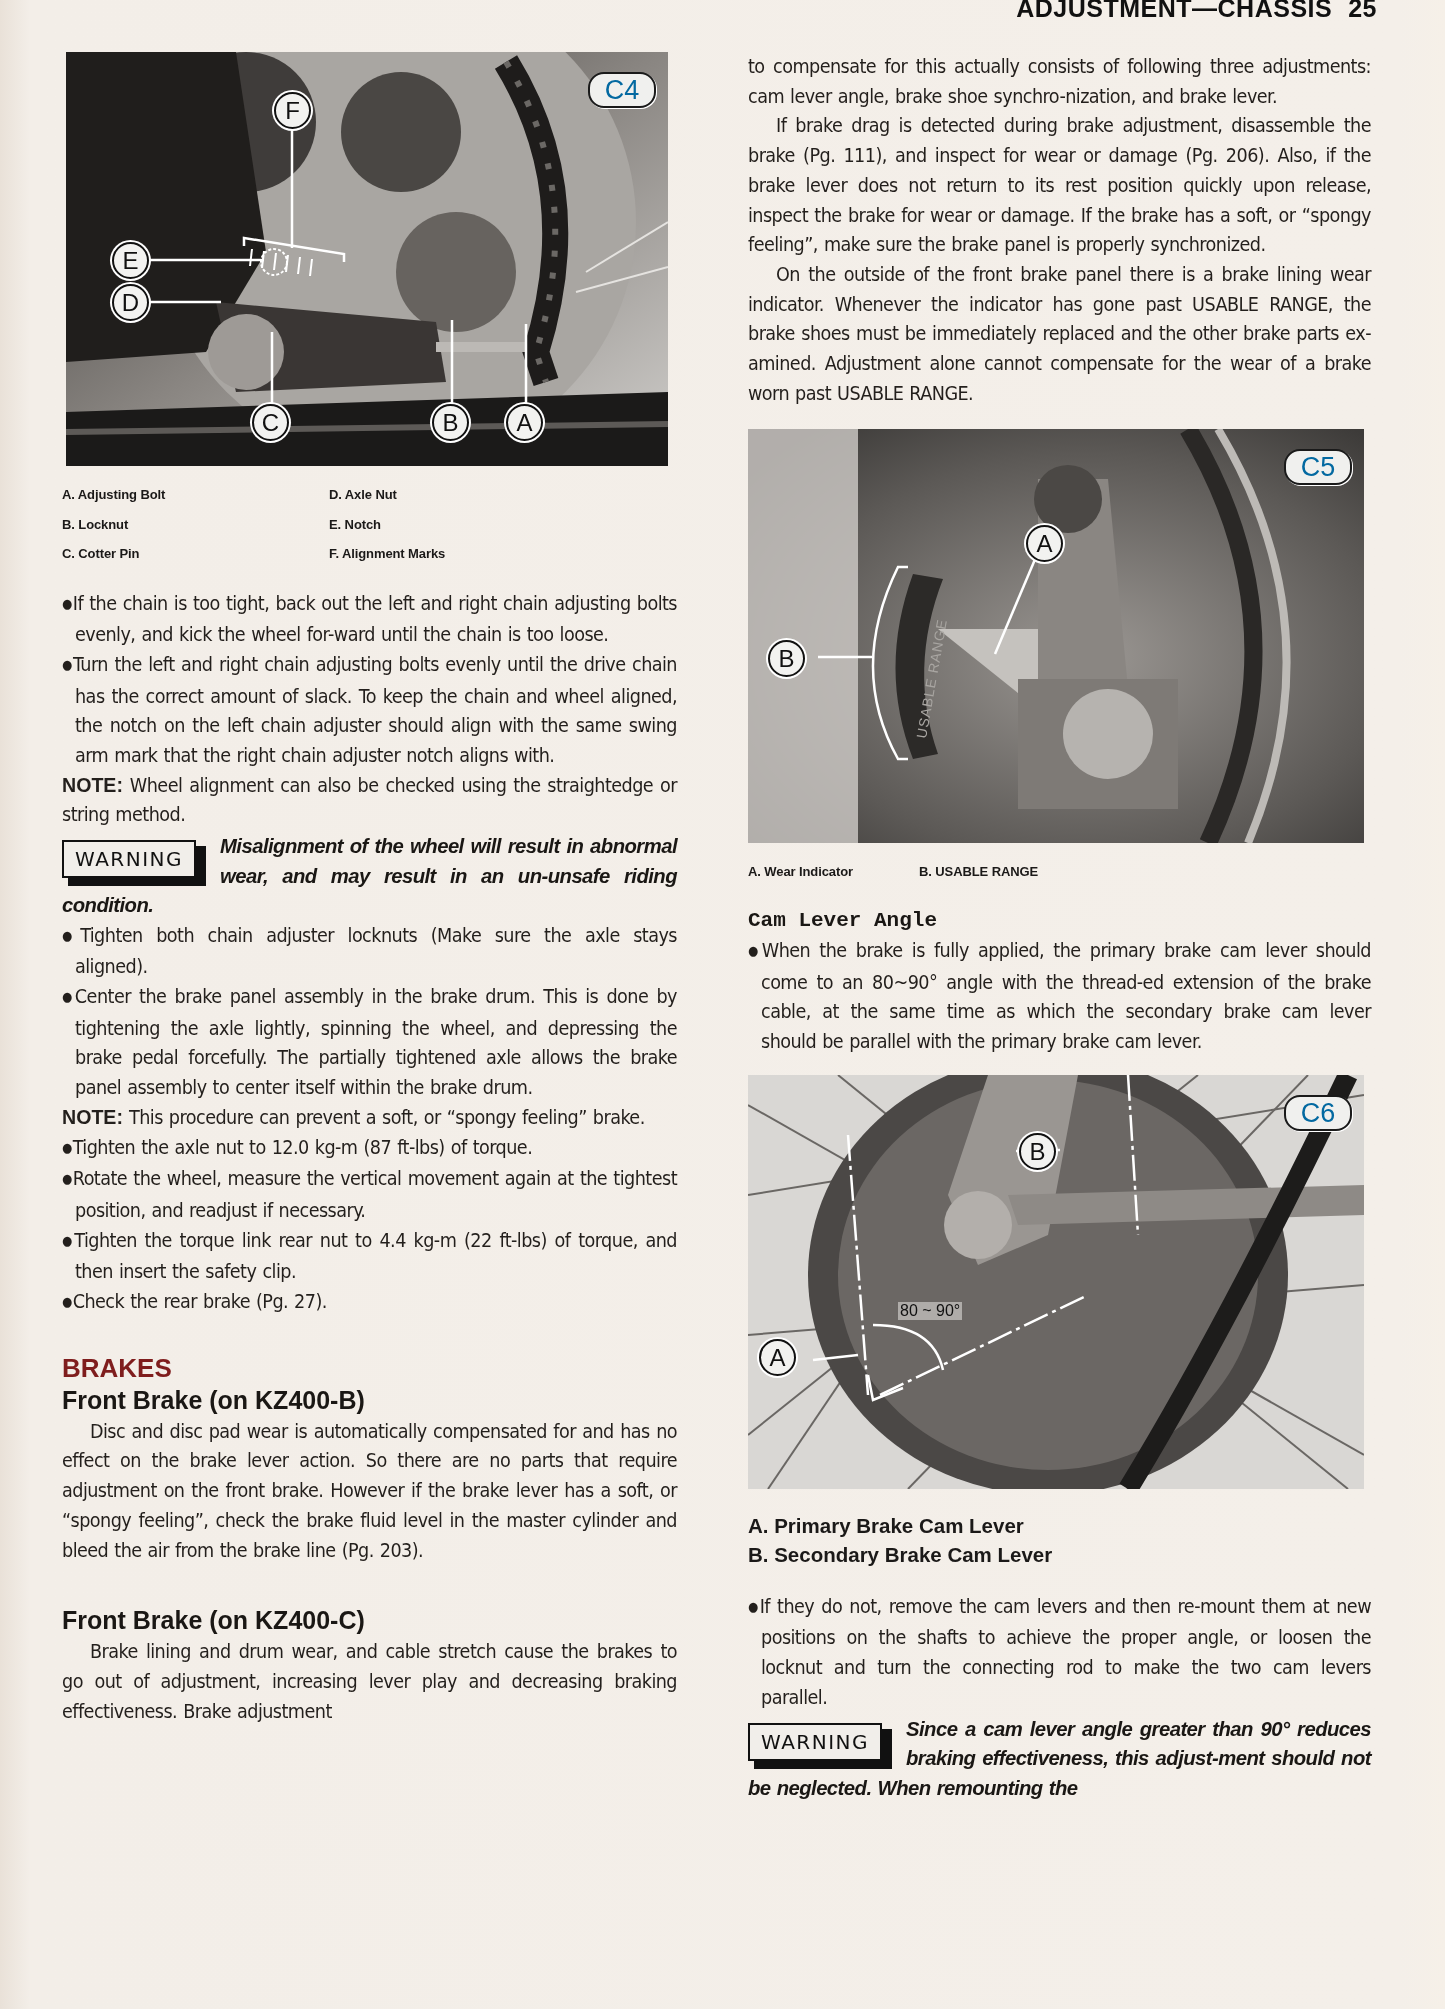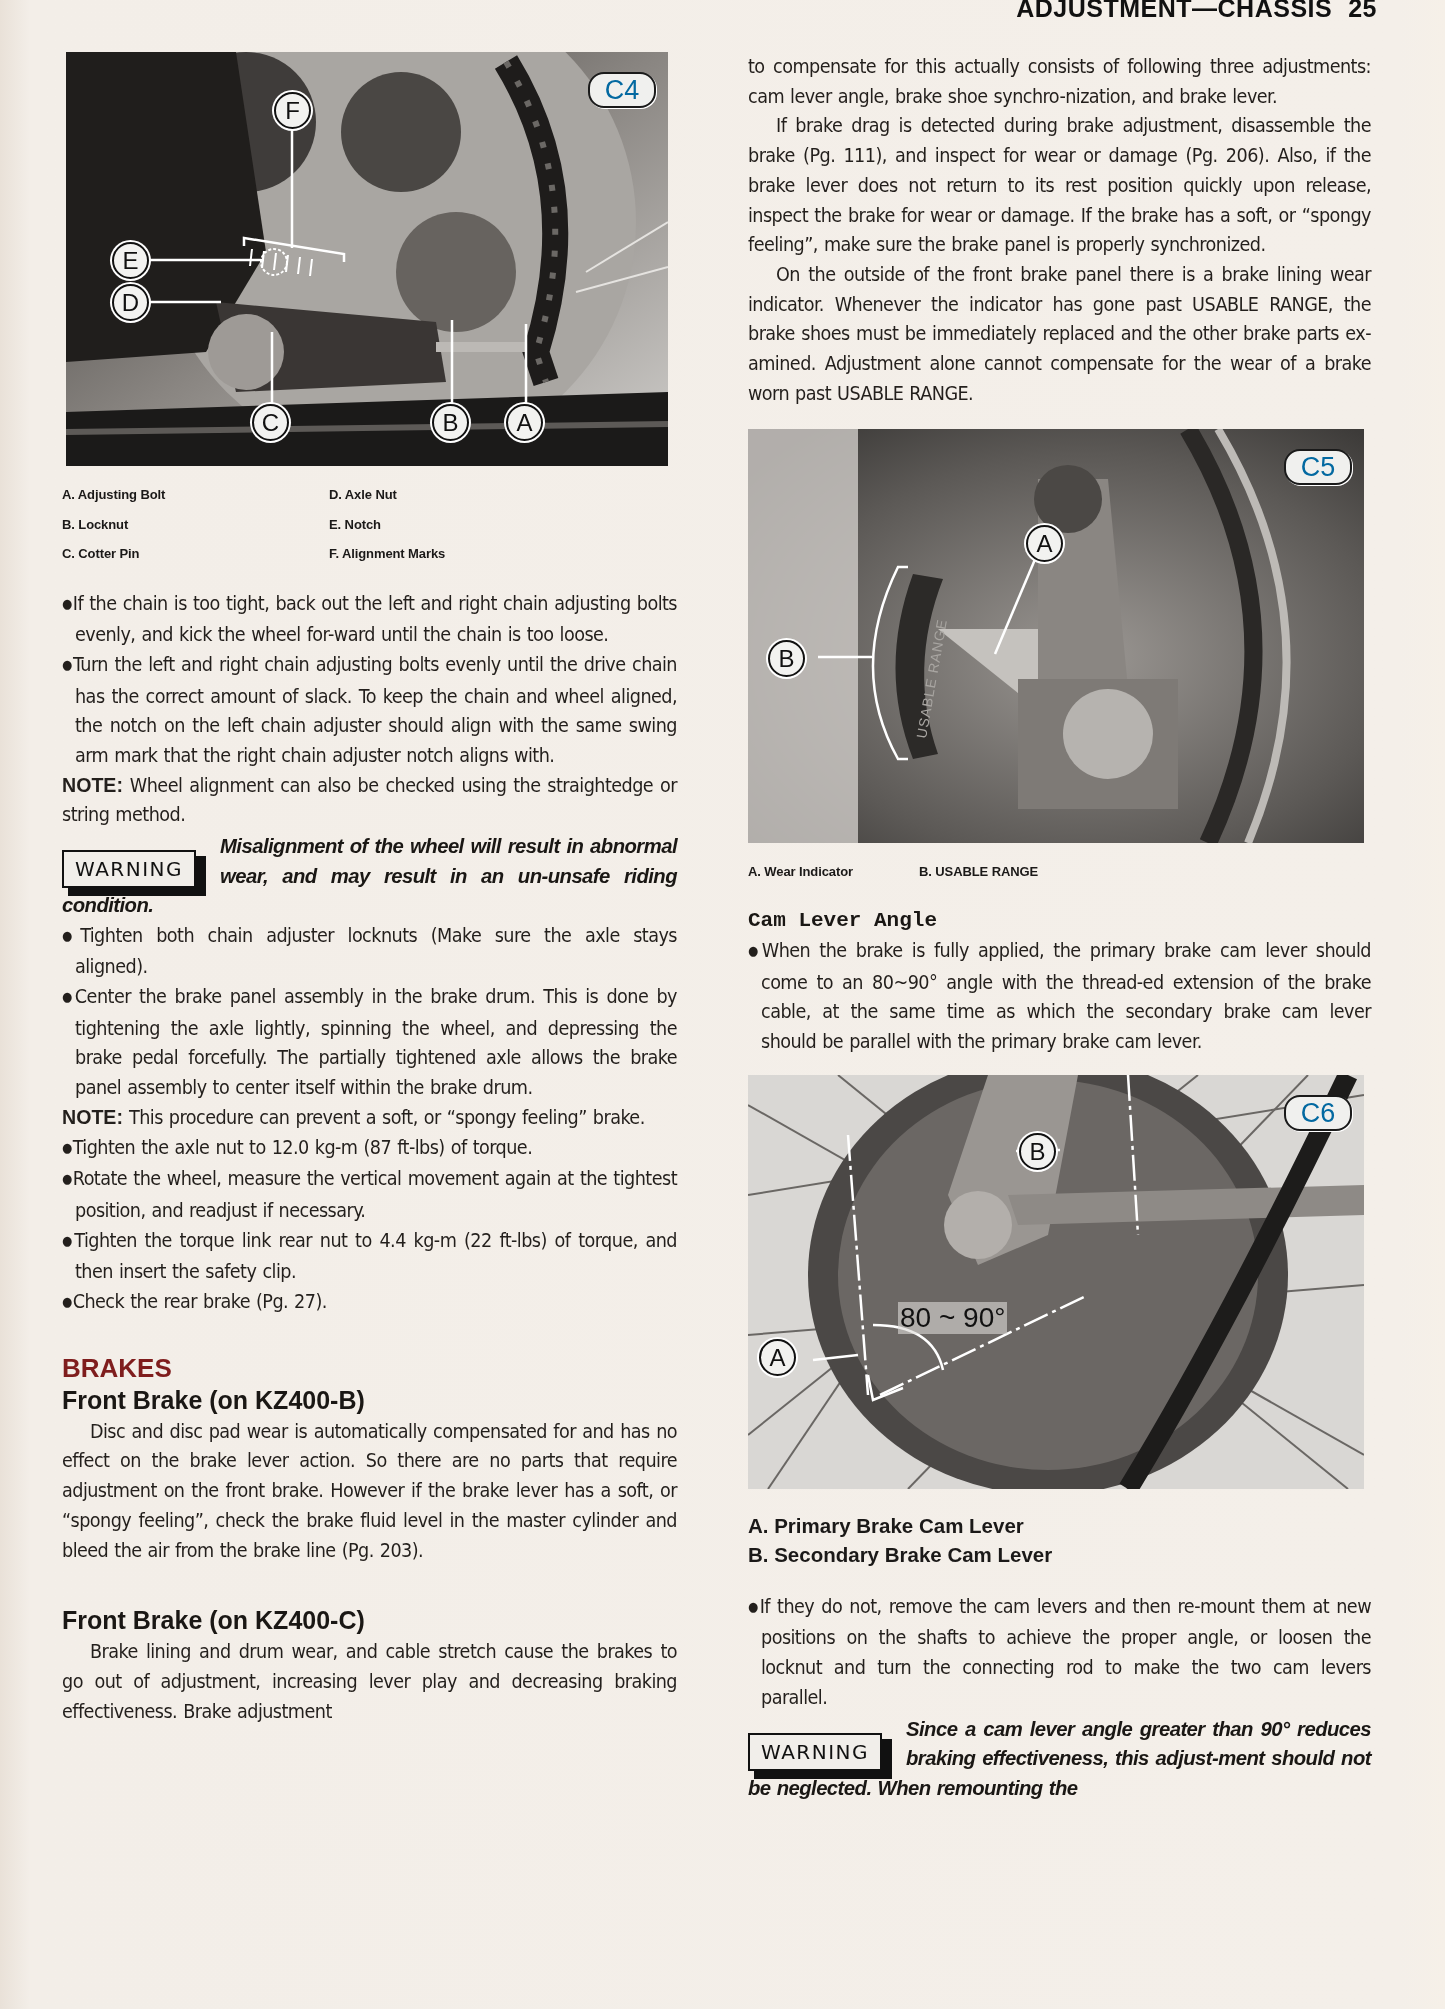--- a/index.html
+++ b/index.html
@@ -88,21 +88,21 @@
   }
 
   .warning-block { margin-top: 2px; }
   .warning-block .w-text {
     font-family: "Liberation Sans", sans-serif; font-weight: 700;
     font-size: 20.3px; line-height: 29.5px; text-align: justify; margin: 0;
     color: #1a1714;
     font-style: italic;
   }
   .warn-badge {
-    float: left; position: relative; margin: 18px 18px 0 0;
+    float: left; position: relative; margin: 8px 18px 0 0;
     width: 140px; height: 40px;
   }
   .warn-badge .shadow {
     position: absolute; left: 6px; top: 6px; width: 138px; height: 40px; background: #111;
   }
   .warn-badge .face {
     position: absolute; left: 0; top: 0; width: 130px; height: 34px;
     border: 2px solid #111; background: #f1eeea;
     text-align: center; line-height: 34px;
     font-family: "DejaVu Sans", sans-serif; font-size: 20px; letter-spacing: 1.5px; color: #111;
@@ -295,21 +295,21 @@
         <line x1="132" y1="320" x2="340" y2="220"></line>
       </g>
       <polyline points="120,300 125,325 155,313" stroke="#fff" stroke-width="2.5" fill="none"></polyline>
 
       <path d="M125 250 Q 185 250 195 295" stroke="#fff" stroke-width="2.5" fill="none"></path>
       <text x="150" y="250" font-family="Liberation Sans, sans-serif" font-size="20" fill="#111"></text>
 
       <line x1="65" y1="285" x2="110" y2="280" stroke="#fff" stroke-width="2.5"></line>
       <line x1="268" y1="76" x2="312" y2="75" stroke="#fff" stroke-width="2.5"></line>
     </svg>
-    <div style="position:absolute;left:150px;top:227px;font-family:'Liberation Sans',sans-serif;font-size:28px;color:#111;background:rgba(220,218,215,0.6);padding:0 2px;">80 ~ 90°</div>
+    <div style="position:absolute;left:150px;top:227px;font-family:'Liberation Sans',sans-serif;font-size:16px;color:#111;background:rgba(220,218,215,0.6);padding:0 2px;">80 ~ 90°</div>
     <div class="fig-badge">C6</div>
     <div class="callout" style="left:271px;top:58px">B</div>
     <div class="callout" style="left:11px;top:264px">A</div>
   </div>
 
   <div class="legend3">
     <span>A. Primary Brake Cam Lever</span>
     <span>B. Secondary Brake Cam Lever</span>
   </div>
 

